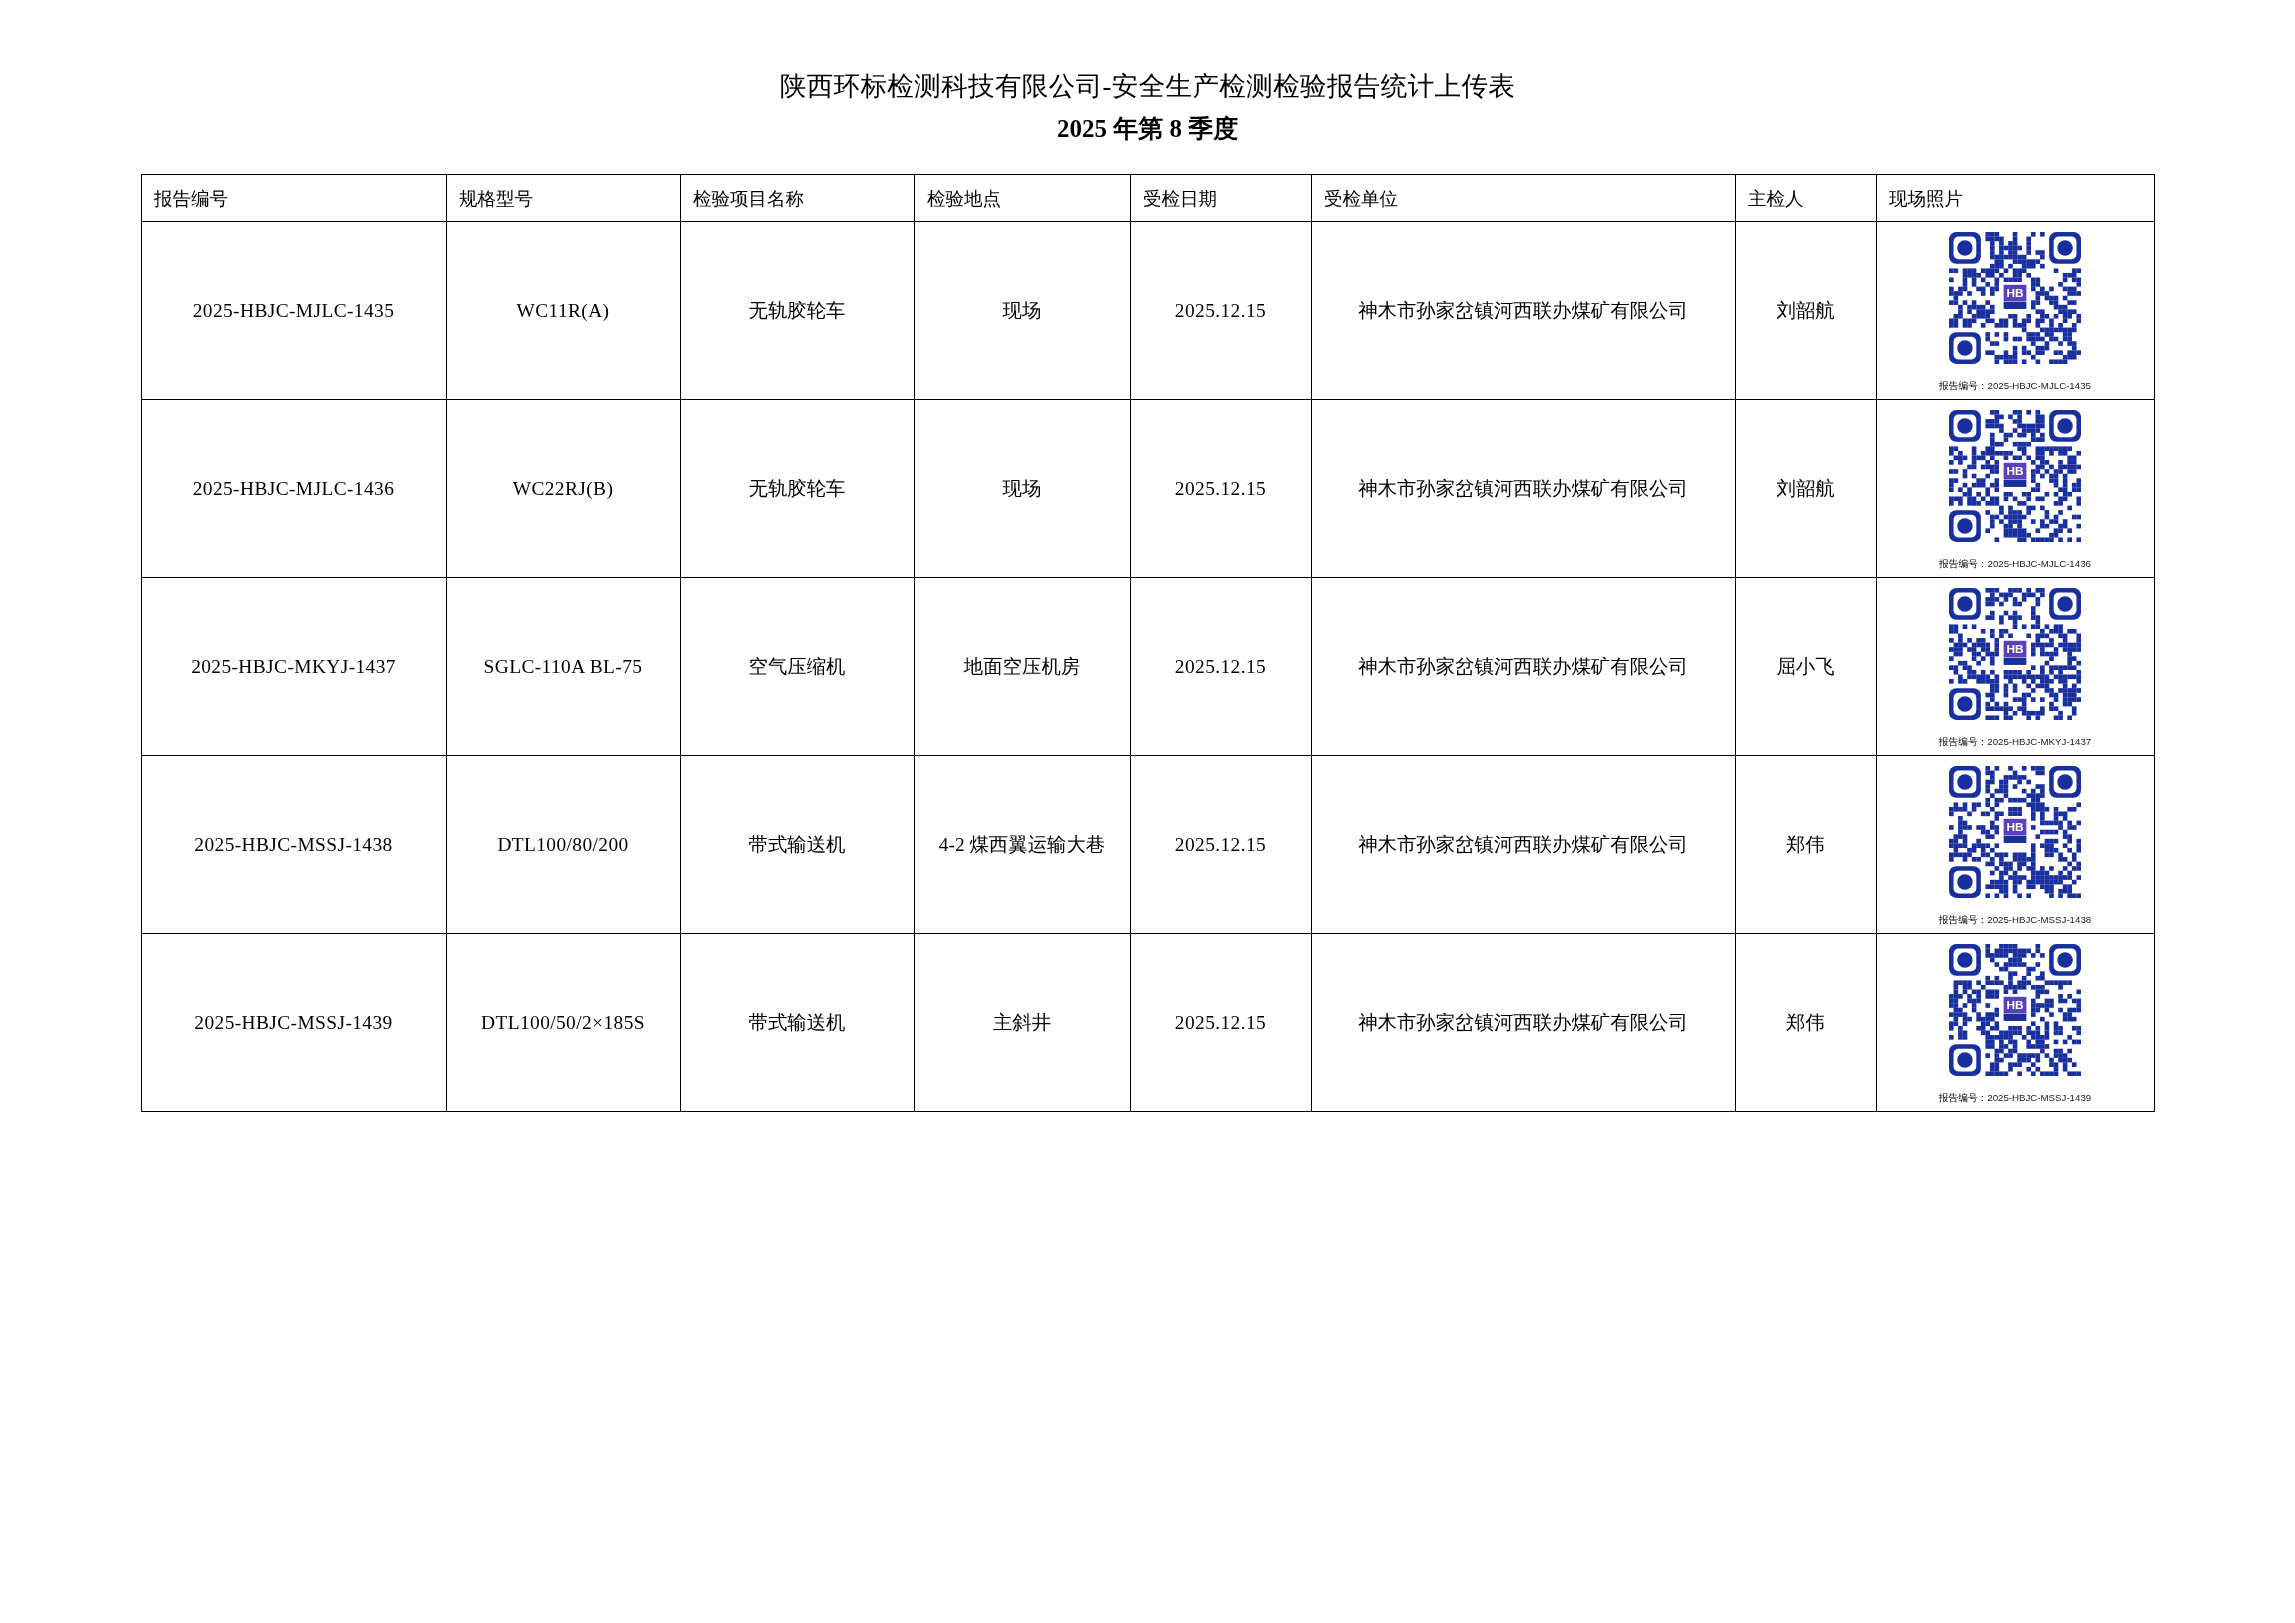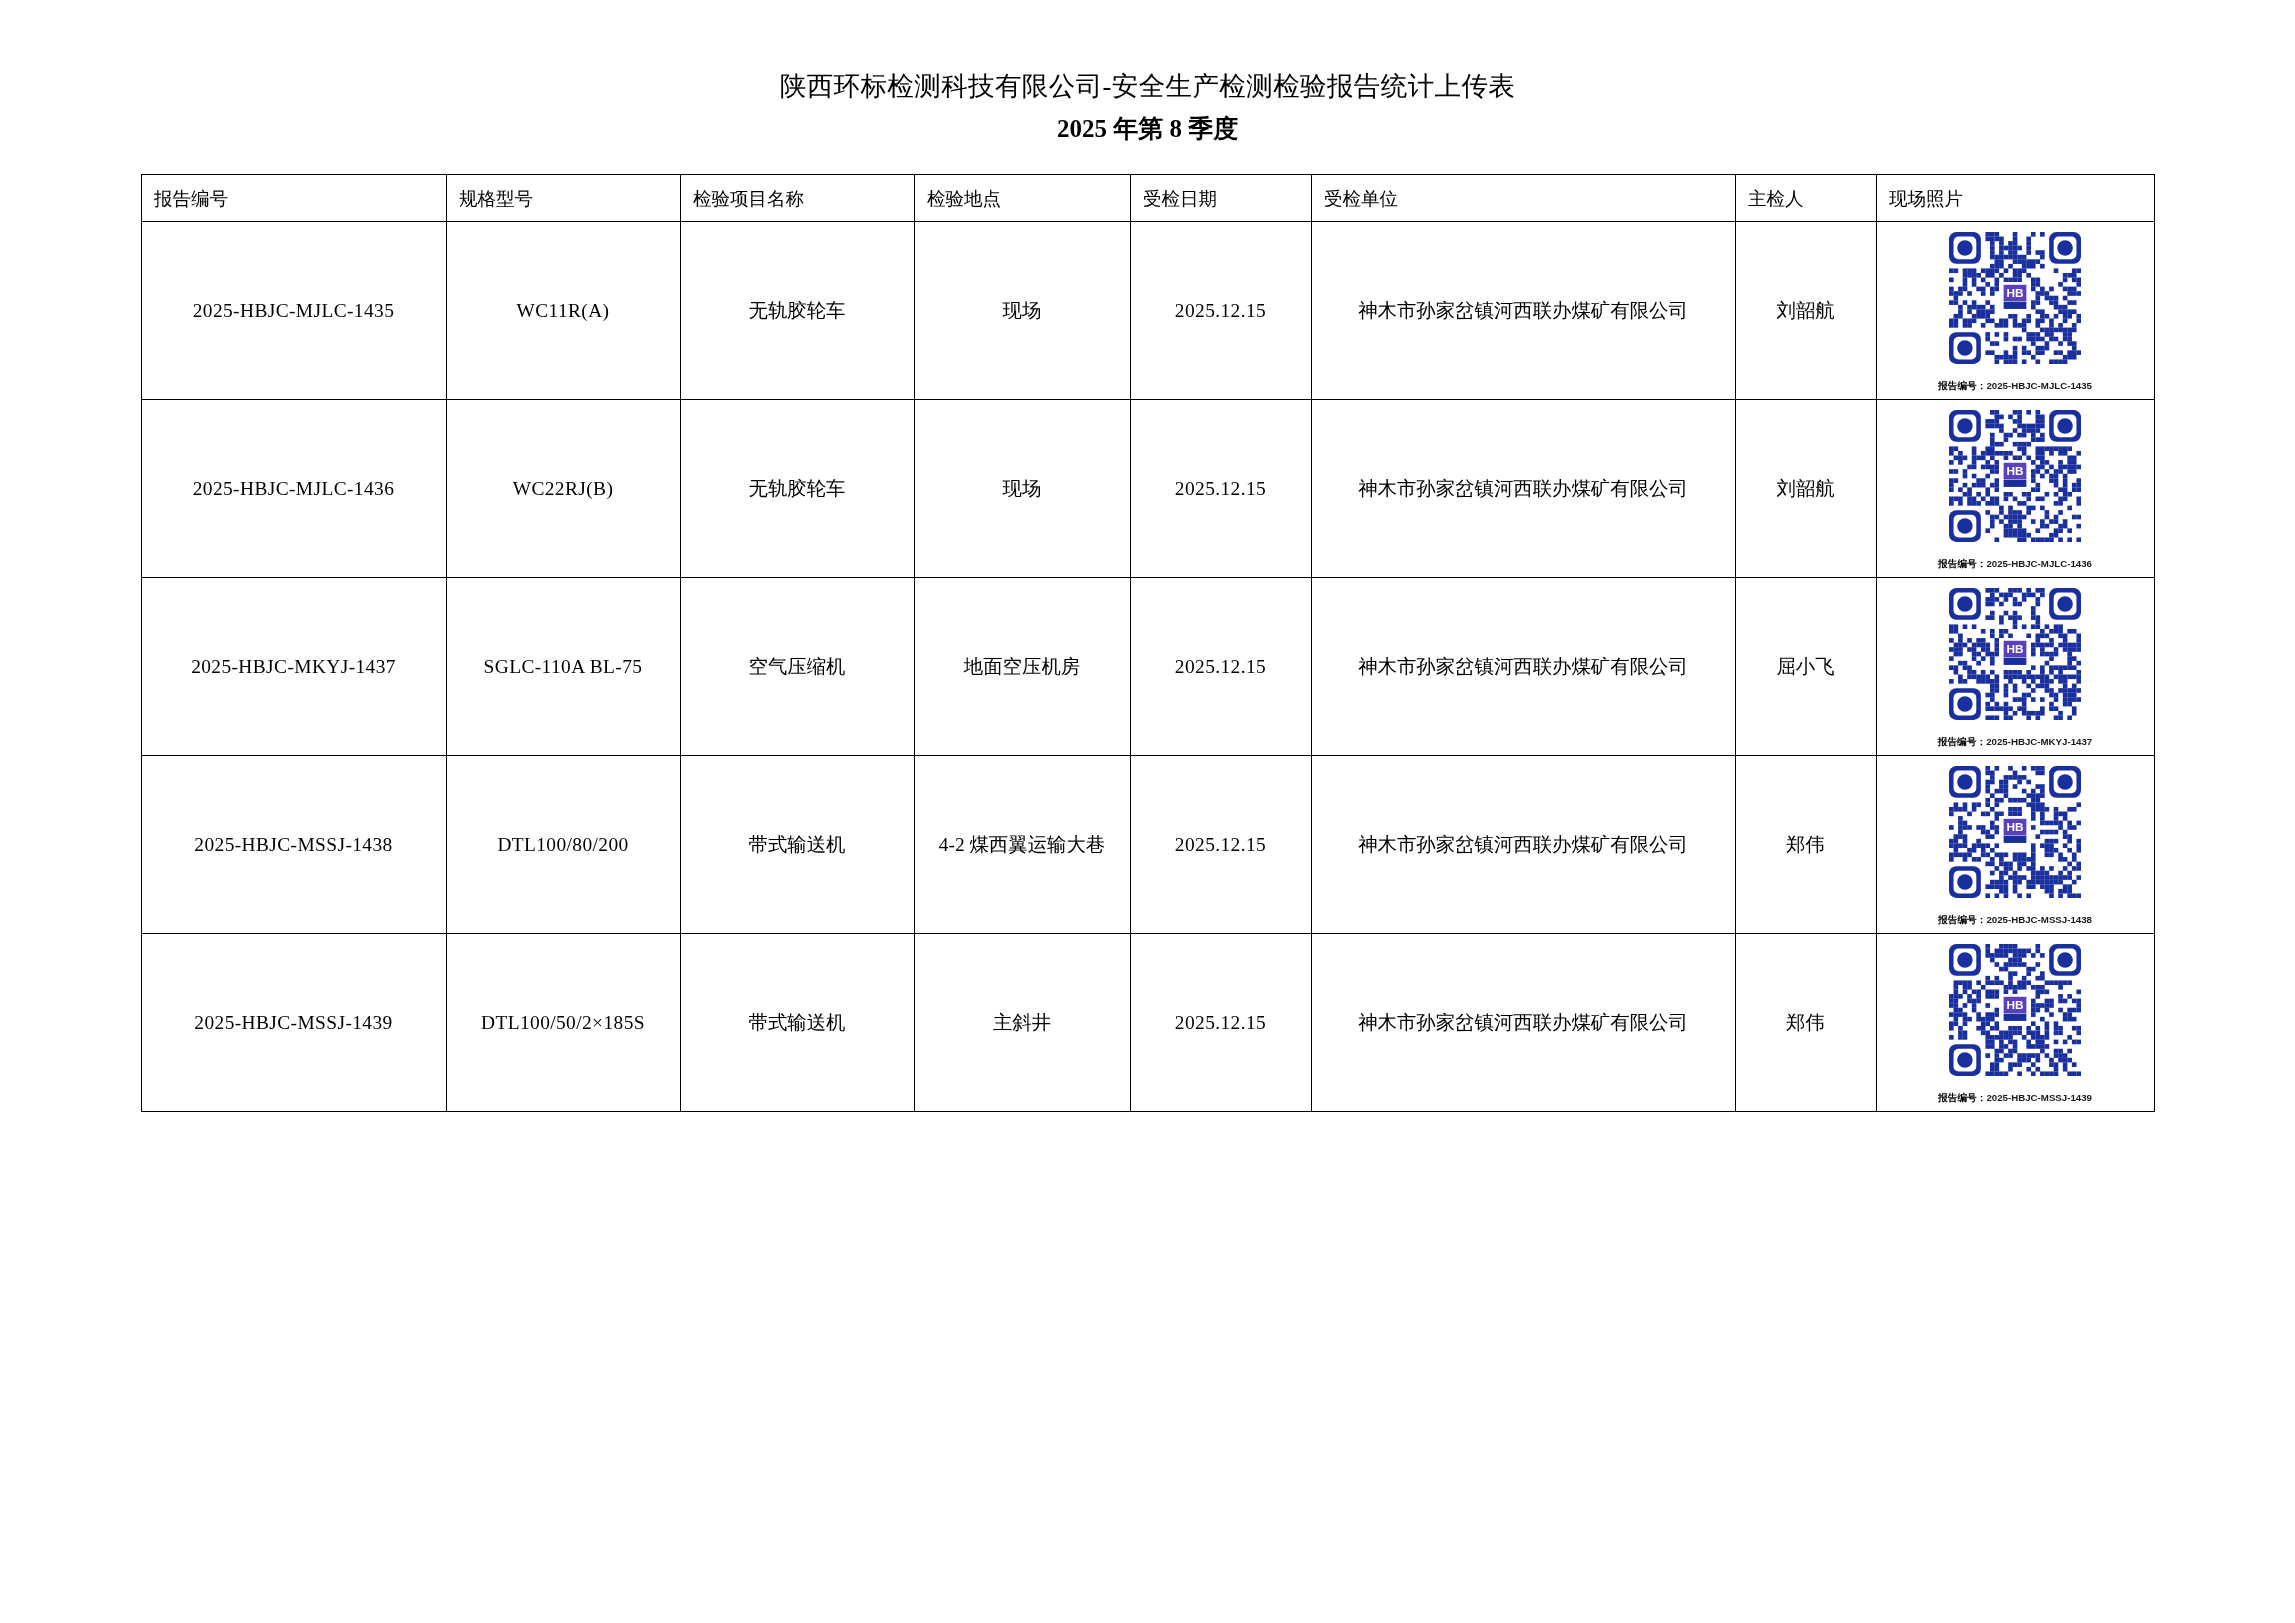--- a/index.html
+++ b/index.html
@@ -92,21 +92,21 @@
     position: relative;
     background: #ffffff;
   }
   .qr svg { display: block; }
   .qr-caption {
     margin-top: 16px;
     font-family: "Liberation Sans", sans-serif;
     font-size: 9.7px;
     color: #1a1a1a;
     white-space: nowrap;
-    font-weight: bold;
+    font-weight: normal;
   }
   .qr-caption .lbl { color: #000; }
 </style>
 </head>
 <body>
 
 <div class="page">
 
   <div class="title-block">
     <div class="title-line1">陕西环标检测科技有限公司-安全生产检测检验报告统计上传表</div>

